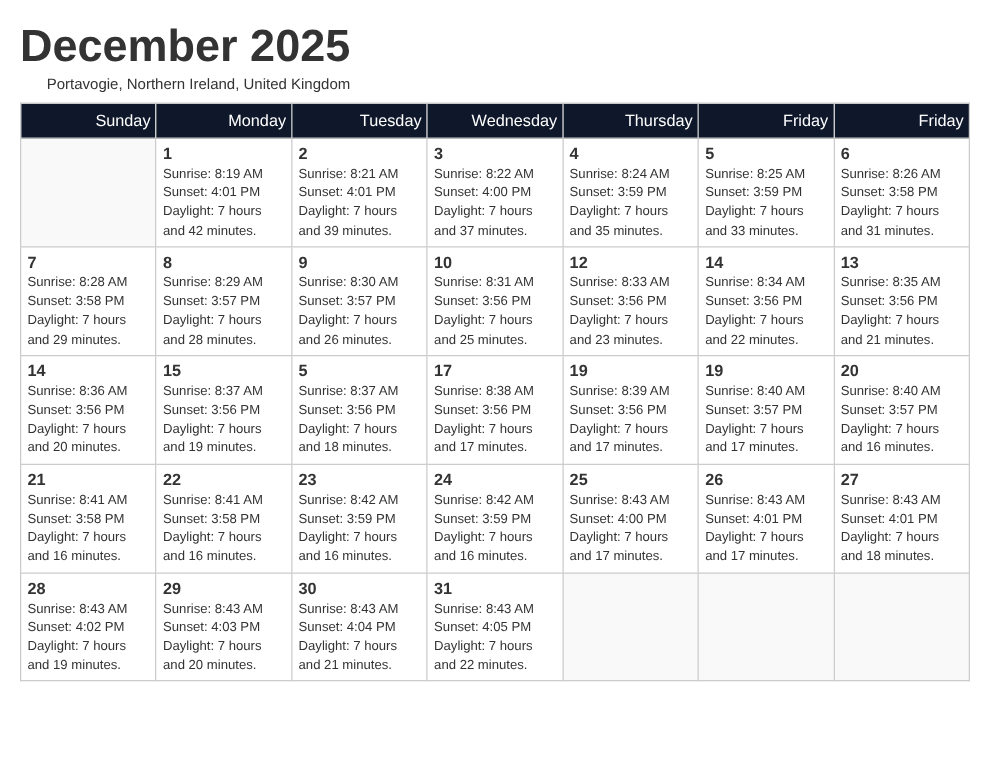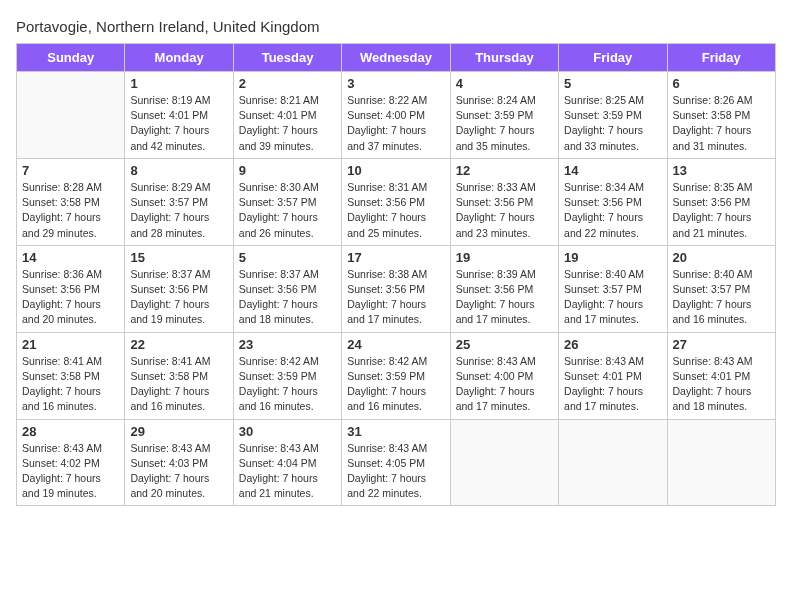--- a/index.html
+++ b/index.html
@@ -37,36 +37,36 @@
     }
     .title-block {
       text-align: right;
     }
     .month-title {
       font-size: 36px;
       font-weight: bold;
       color: #333;
     }
     .location-subtitle {
-      font-size: 15px;
+      font-size: 12px;
       color: #333;
       margin-top: 2px;
     }
     .calendar {
       width: 100%;
       border-collapse: collapse;
       margin-top: 8px;
     }
     .calendar th {
-      background-color: #8b5cf6;
+      background-color: #0f172a;
       color: #fff;
       font-size: 13px;
-      font-weight: bold;
+      font-weight: normal;
       padding: 6px 4px;
-      text-align: center;
+      text-align: right;
       border: 1px solid #ccc;
     }
     .calendar td {
       border: 1px solid #ccc;
       vertical-align: top;
       padding: 4px 5px;
       width: 107px;
       min-height: 80px;
       font-size: 11px;
       color: #333;
@@ -86,20 +86,21 @@
       font-size: 10.5px;
       line-height: 1.45;
       color: #333;
     }
   </style>
 </head>
 <body>
 
 <div class="header">
   <div class="title-block">
+    <div class="month-title">December 2025</div>
     <div class="location-subtitle">Portavogie, Northern Ireland, United Kingdom</div>
   </div>
 </div>
 
 <table class="calendar">
   <thead>
     <tr id="header-row">
         <th>Sunday</th>
         <th>Monday</th>
         <th>Tuesday</th>

